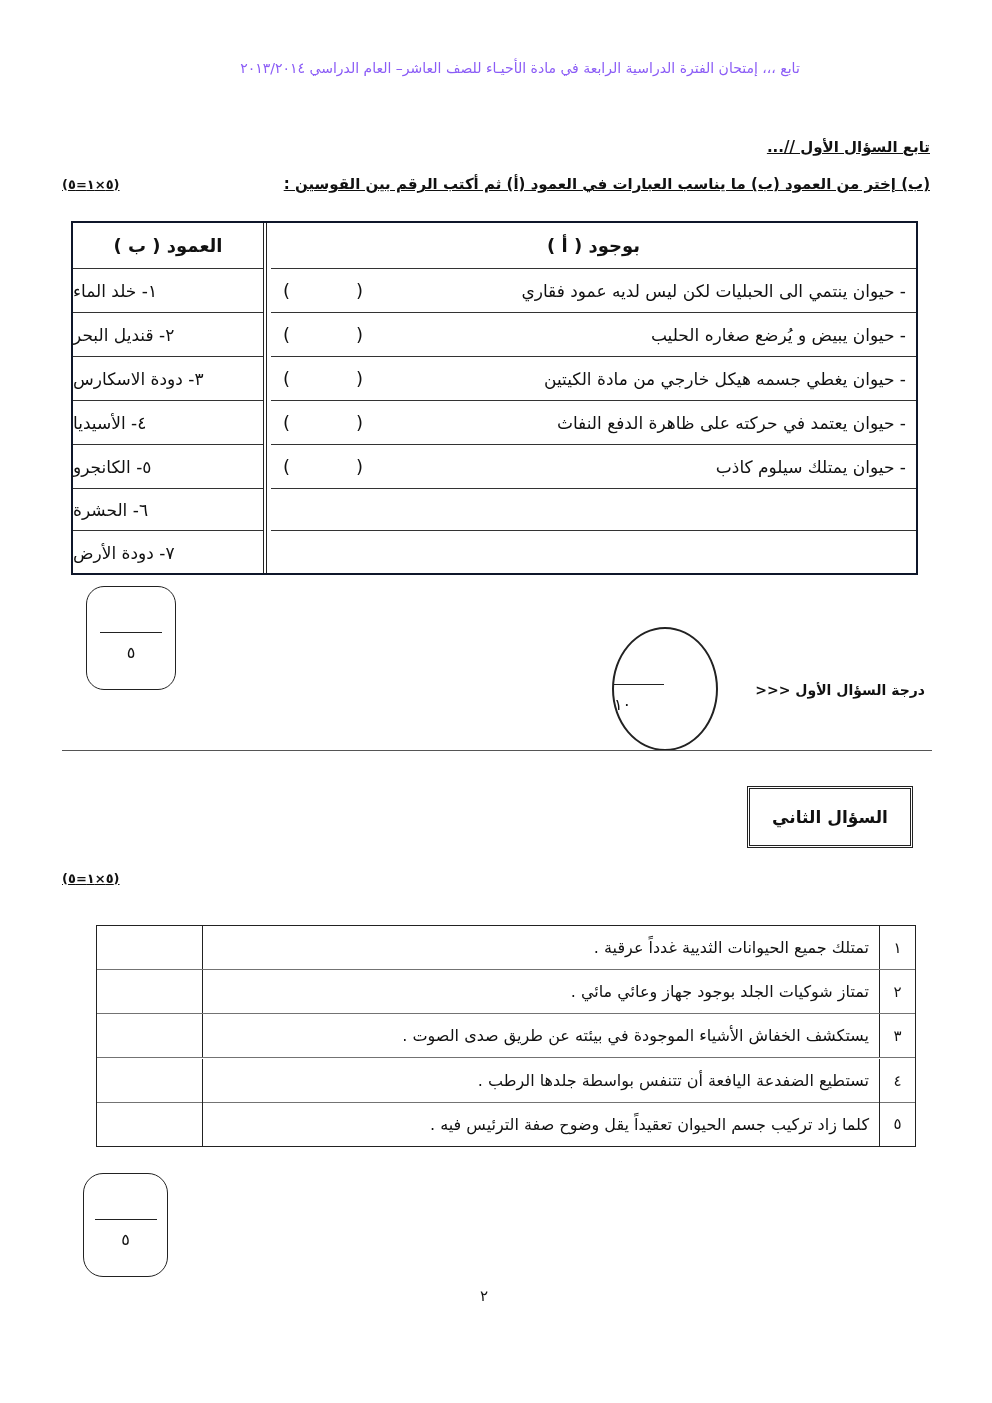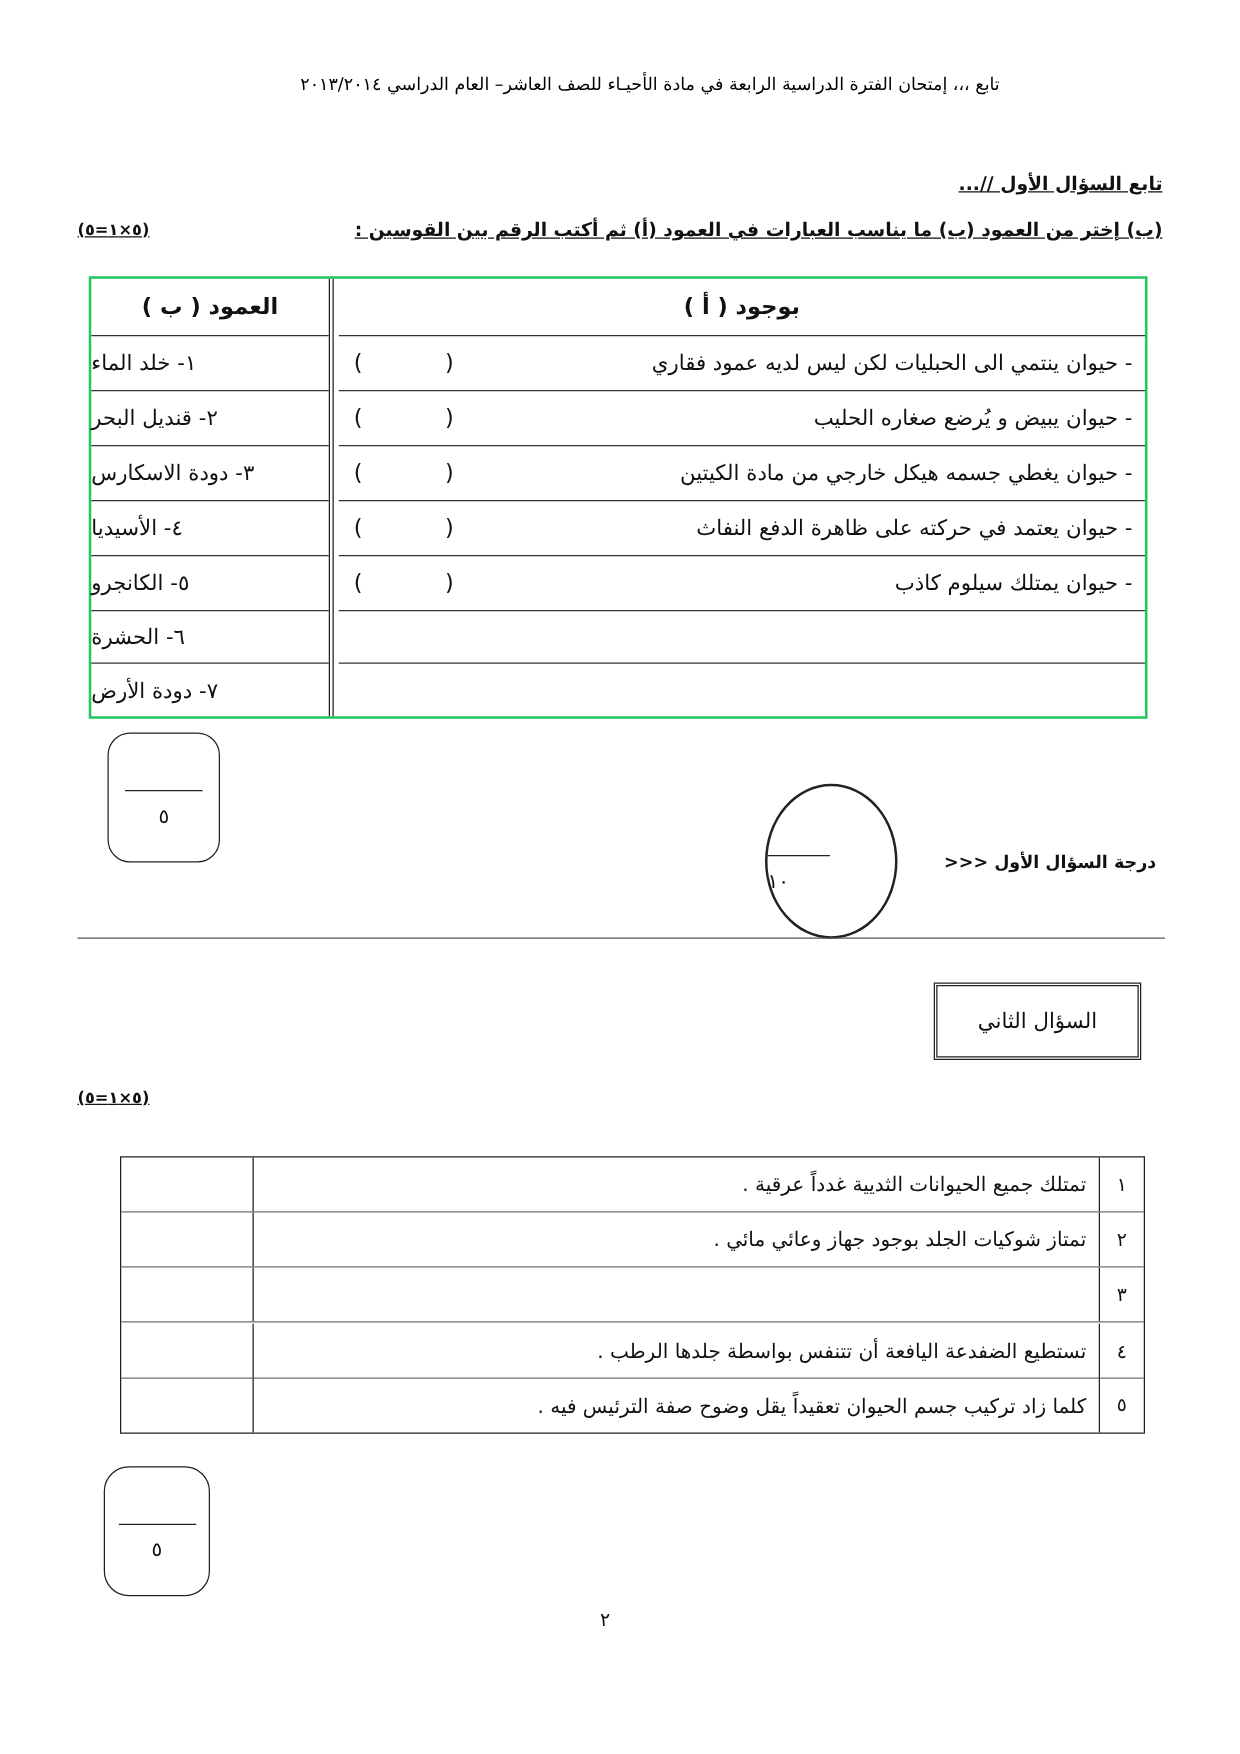--- a/index.html
+++ b/index.html
@@ -6,39 +6,39 @@
     html, body {
       width: 992px; height: 1403px; background: #ffffff;
       font-family: "DejaVu Sans", sans-serif; color: #111;
     }
     body { position: relative; overflow: hidden; }
     .abs { position: absolute; }
     .rtl { direction: rtl; }
 
     #header-line {
       left: 130px; top: 60px; width: 780px; height: 24px;
-      font-size: 14px; text-align: center; color: #000000;
+      font-size: 14px; text-align: center; color: #8b5cf6;
       letter-spacing: 0.3px;
     }
     #q1-continued {
       right: 62px; top: 138px; font-size: 15px; font-weight: bold;
       text-decoration: underline;
     }
     #q1-part-b {
       left: 62px; right: 62px; top: 172px; height: 24px;
       font-size: 15px; font-weight: bold;
       display: flex; justify-content: space-between; align-items: center;
     }
     #q1-part-b .instr { text-decoration: underline; }
     #q1-part-b .marks { font-size: 13px; text-decoration: underline; }
 
     
     #match-table {
       left: 71px; top: 221px; width: 847px; height: 354px;
-      border: 2px solid #22c55e;
+      border: 2px solid #0f172a;
     }
     .colB {
       position: absolute; left: 0; top: 0; width: 194px; height: 100%;
       border-right: 4px double #222;
     }
     .colA {
       position: absolute; left: 198px; top: 0; right: 0; height: 100%;
     }
     .cell {
       position: absolute; left: 0; right: 0;
@@ -72,21 +72,21 @@
     #total-circle .score-line { width: 50px; margin-top: 20px; }
     #q1-total-label {
       left: 735px; top: 682px; width: 190px; font-size: 14px; font-weight: bold; text-align: right;
     }
 
     #divider { left: 62px; top: 750px; width: 870px; border-top: 1px solid #555; }
 
     #q2-title-box {
       left: 747px; top: 786px; width: 166px; height: 62px;
       border: 3px double #222; display: flex; align-items: center; justify-content: center;
-      font-size: 17px; font-weight: normal;
+      font-size: 17px; font-weight: bold;
     }
 
     #q2-part-a {
       left: 62px; right: 62px; top: 866px; height: 24px;
       font-size: 15px; font-weight: bold;
       display: flex; justify-content: space-between; align-items: center;
       text-decoration: underline;
     }
     #q2-part-a .marks { font-size: 13px; }
 
@@ -208,20 +208,21 @@
     <div class="tf-text">تمتلك جميع الحيوانات الثديية غدداً عرقية .</div>
     <div class="tf-num">١</div>
   </div>
   <div class="tf-row" style="top:44px;">
     <div class="tf-answer"></div>
     <div class="tf-text">تمتاز شوكيات الجلد بوجود جهاز وعائي مائي .</div>
     <div class="tf-num">٢</div>
   </div>
   <div class="tf-row" style="top:88px;">
     <div class="tf-answer"></div>
+    <div class="tf-text">يستكشف الخفاش الأشياء الموجودة في بيئته عن طريق صدى الصوت .</div>
     <div class="tf-num">٣</div>
   </div>
   <div class="tf-row" style="top:133px;">
     <div class="tf-answer"></div>
     <div class="tf-text">تستطيع الضفدعة اليافعة أن تتنفس بواسطة جلدها الرطب .</div>
     <div class="tf-num">٤</div>
   </div>
   <div class="tf-row" style="top:176px;border-bottom:none;">
     <div class="tf-answer"></div>
     <div class="tf-text">كلما زاد تركيب جسم الحيوان تعقيداً يقل وضوح صفة الترئيس فيه .</div>

